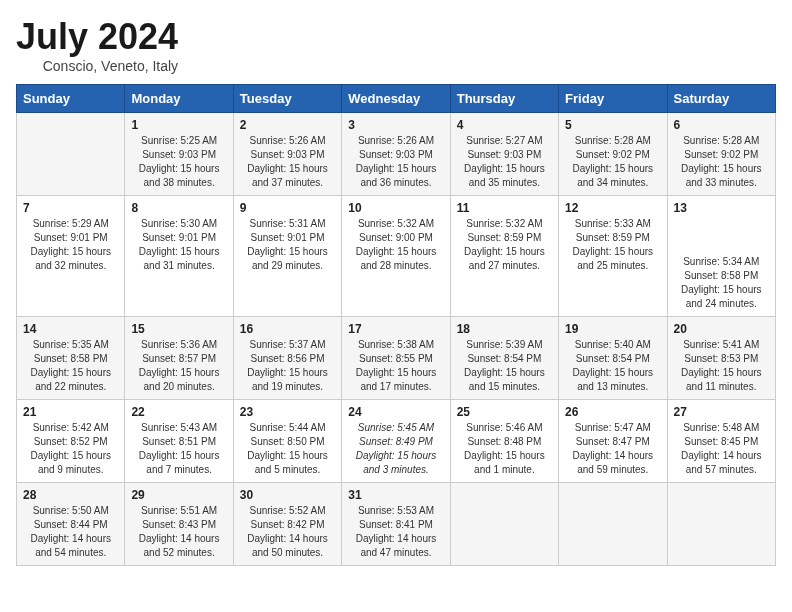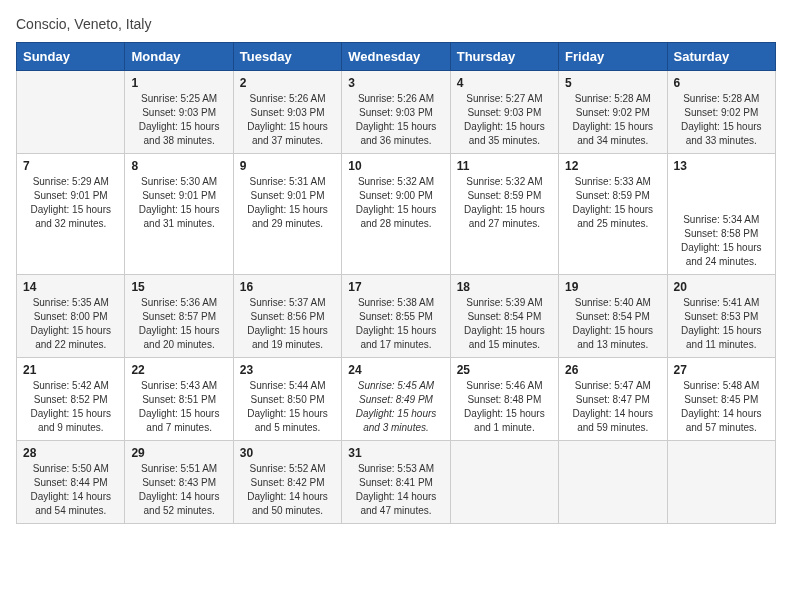--- a/index.html
+++ b/index.html
@@ -80,20 +80,21 @@
       line-height: 1.4;
       text-align: center;
     }
   </style>
 </head>
 <body>
 
 <div class="container">
   <div class="header">
     <div class="title-block">
+      <div class="month-title">July 2024</div>
       <div class="location">Conscio, Veneto, Italy</div>
     </div>
   </div>
 
   <table>
     <thead>
       <tr>
         <th>Sunday</th>
         <th>Monday</th>
         <th>Tuesday</th>
@@ -197,21 +198,21 @@
             <div class="day-info" style="white-space: pre-line; margin-top: 40px;">Sunrise: 5:34 AM
 Sunset: 8:58 PM
 Daylight: 15 hours
 and 24 minutes.</div>
           </td>
         </tr>
         <tr>
           <td>
             <div class="day-number">14</div>
             <div class="day-info" style="white-space: pre-line;">Sunrise: 5:35 AM
-Sunset: 8:00 PM
+Sunset: 8:58 PM
 Daylight: 15 hours
 and 22 minutes.</div>
           </td>
           <td>
             <div class="day-number">15</div>
             <div class="day-info" style="white-space: pre-line;">Sunrise: 5:36 AM
 Sunset: 8:57 PM
 Daylight: 15 hours
 and 20 minutes.</div>
           </td>

